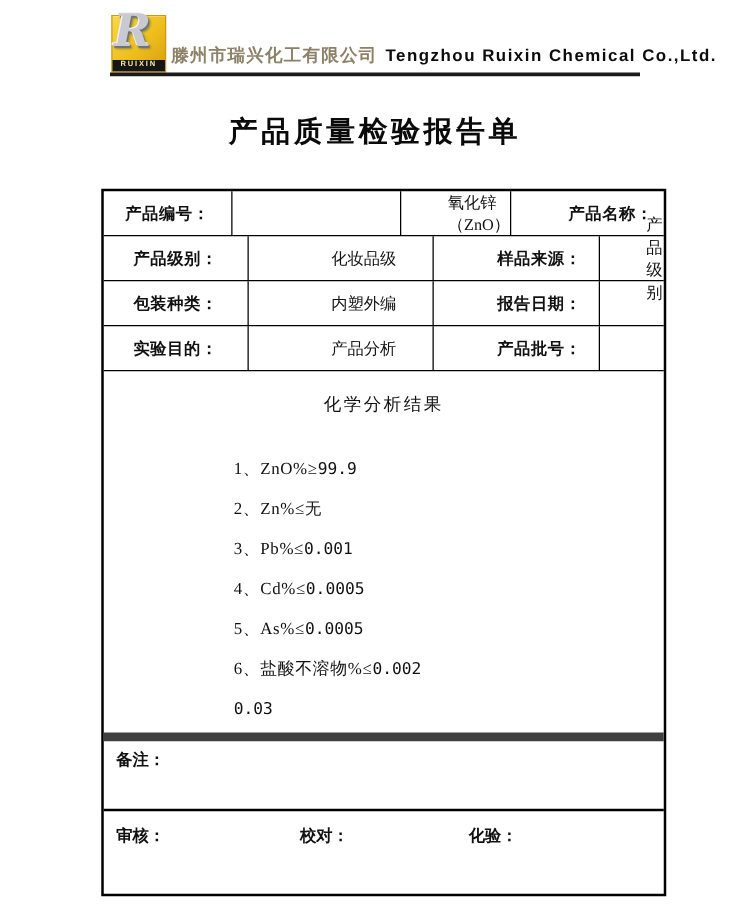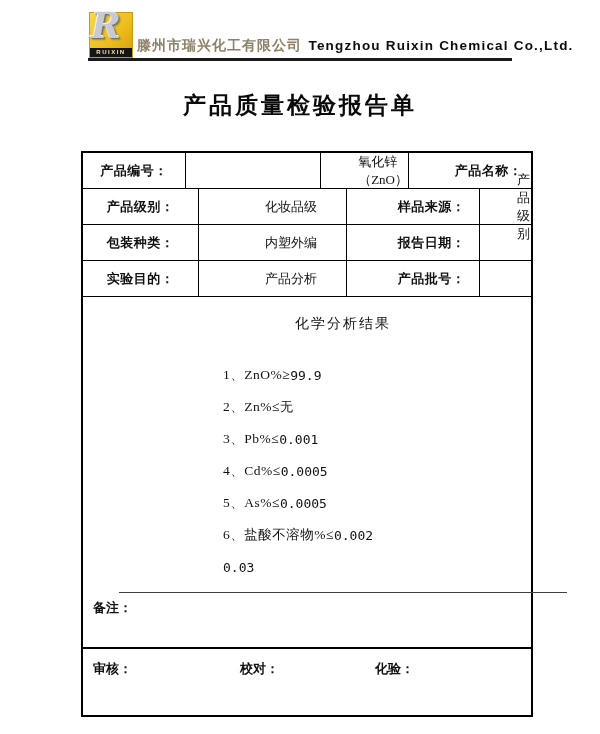--- a/index.html
+++ b/index.html
@@ -58,21 +58,21 @@
   .info-row { display:flex; width:100%; height:36px; border-bottom:1px solid #000;gap:37px; }
   .cell {
     display:flex; align-items:center; justify-content:center;
     font-size:13px; border-right:1px solid #000; height:100%;
   }
   .cell:last-child { border-right:none; }
   .c1 { width:116px; } .c2 { width:111px; } .c3 { width:96px; } .c4 { flex:1; }
   .lbl { font-weight:bold; letter-spacing:0.5px; }
   .val { font-family:"Liberation Serif", serif; font-weight:normal; }
 
-  .analysis { position:relative; width:100%; height:296px; border-bottom:1px solid #404040;margin-left:36px; }
+  .analysis { position:relative; width:100%; height:296px; border-bottom:7px solid #404040; }
   .analysis-title {
     position:absolute; top:18px; left:0; width:100%; text-align:center;
     font-size:14px; font-family:"Liberation Serif", serif; letter-spacing:2px; color:#111;
   }
   .items { position:absolute; top:62px; left:104px; right:96px; }
   .item {
     height:32px; display:flex; align-items:center;
     font-family:"Liberation Serif", serif; font-size:13.5px; color:#111;
   }
   .item-name { letter-spacing:0.5px; }

